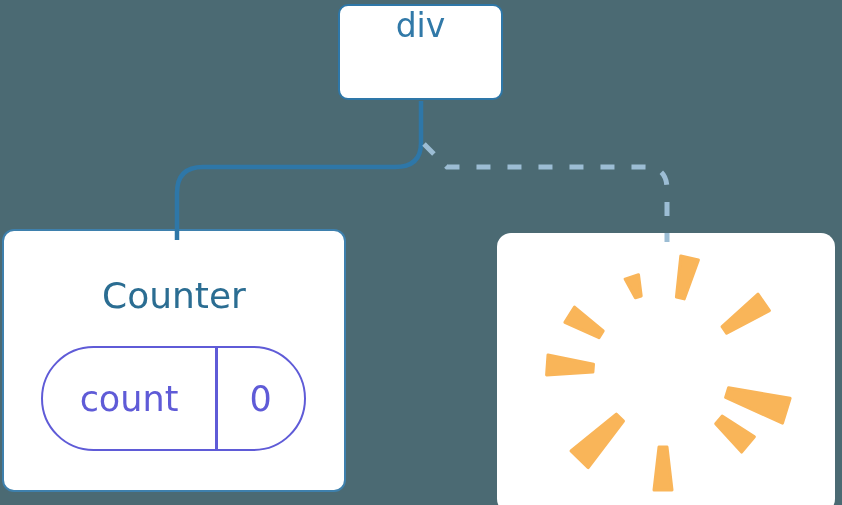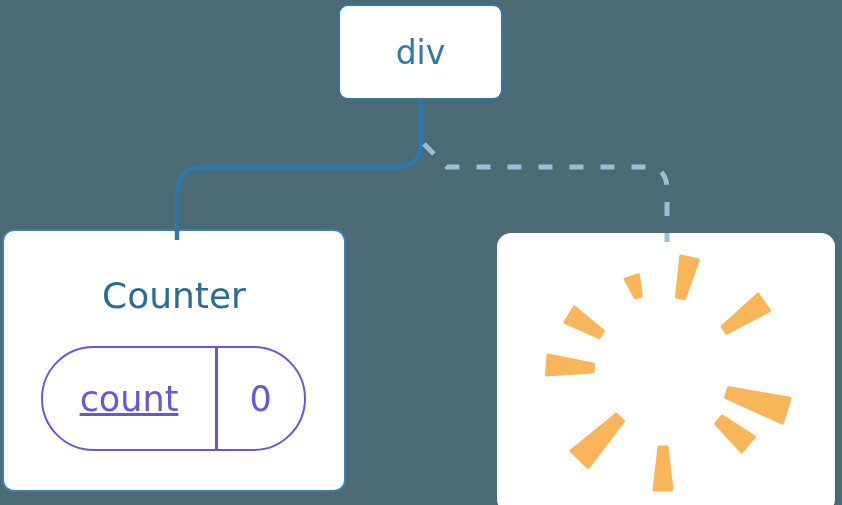--- a/index.html
+++ b/index.html
@@ -26,21 +26,21 @@
     position: absolute;
     left: 338px;
     top: 4px;
     width: 165px;
     height: 96px;
     box-sizing: border-box;
     background: var(--card-white, #ffffff);
     border: 2.5px solid var(--node-border-blue, #2e77a8);
     border-radius: 10px;
     display: flex;
-    align-items: center;
+    align-items: flex-start;
     justify-content: center;
     font-size: 33px;
     color: var(--node-text-blue, #3179a8);
   }
 
   
   .card {
     position: absolute;
     box-sizing: border-box;
     background: var(--card-white, #ffffff);
@@ -75,21 +75,20 @@
     align-items: stretch;
     overflow: hidden;
     color: var(--state-purple, #5f5bd7);
     font-size: 35px;
   }
   .pill-key {
     width: 172px;
     display: flex;
     align-items: center;
     justify-content: center;
-    text-decoration: underline;
   }
   .pill-divider {
     width: 2.5px;
     background: var(--state-purple, #5f5bd7);
   }
   .pill-value {
     flex: 1;
     display: flex;
     align-items: center;
     justify-content: center;

